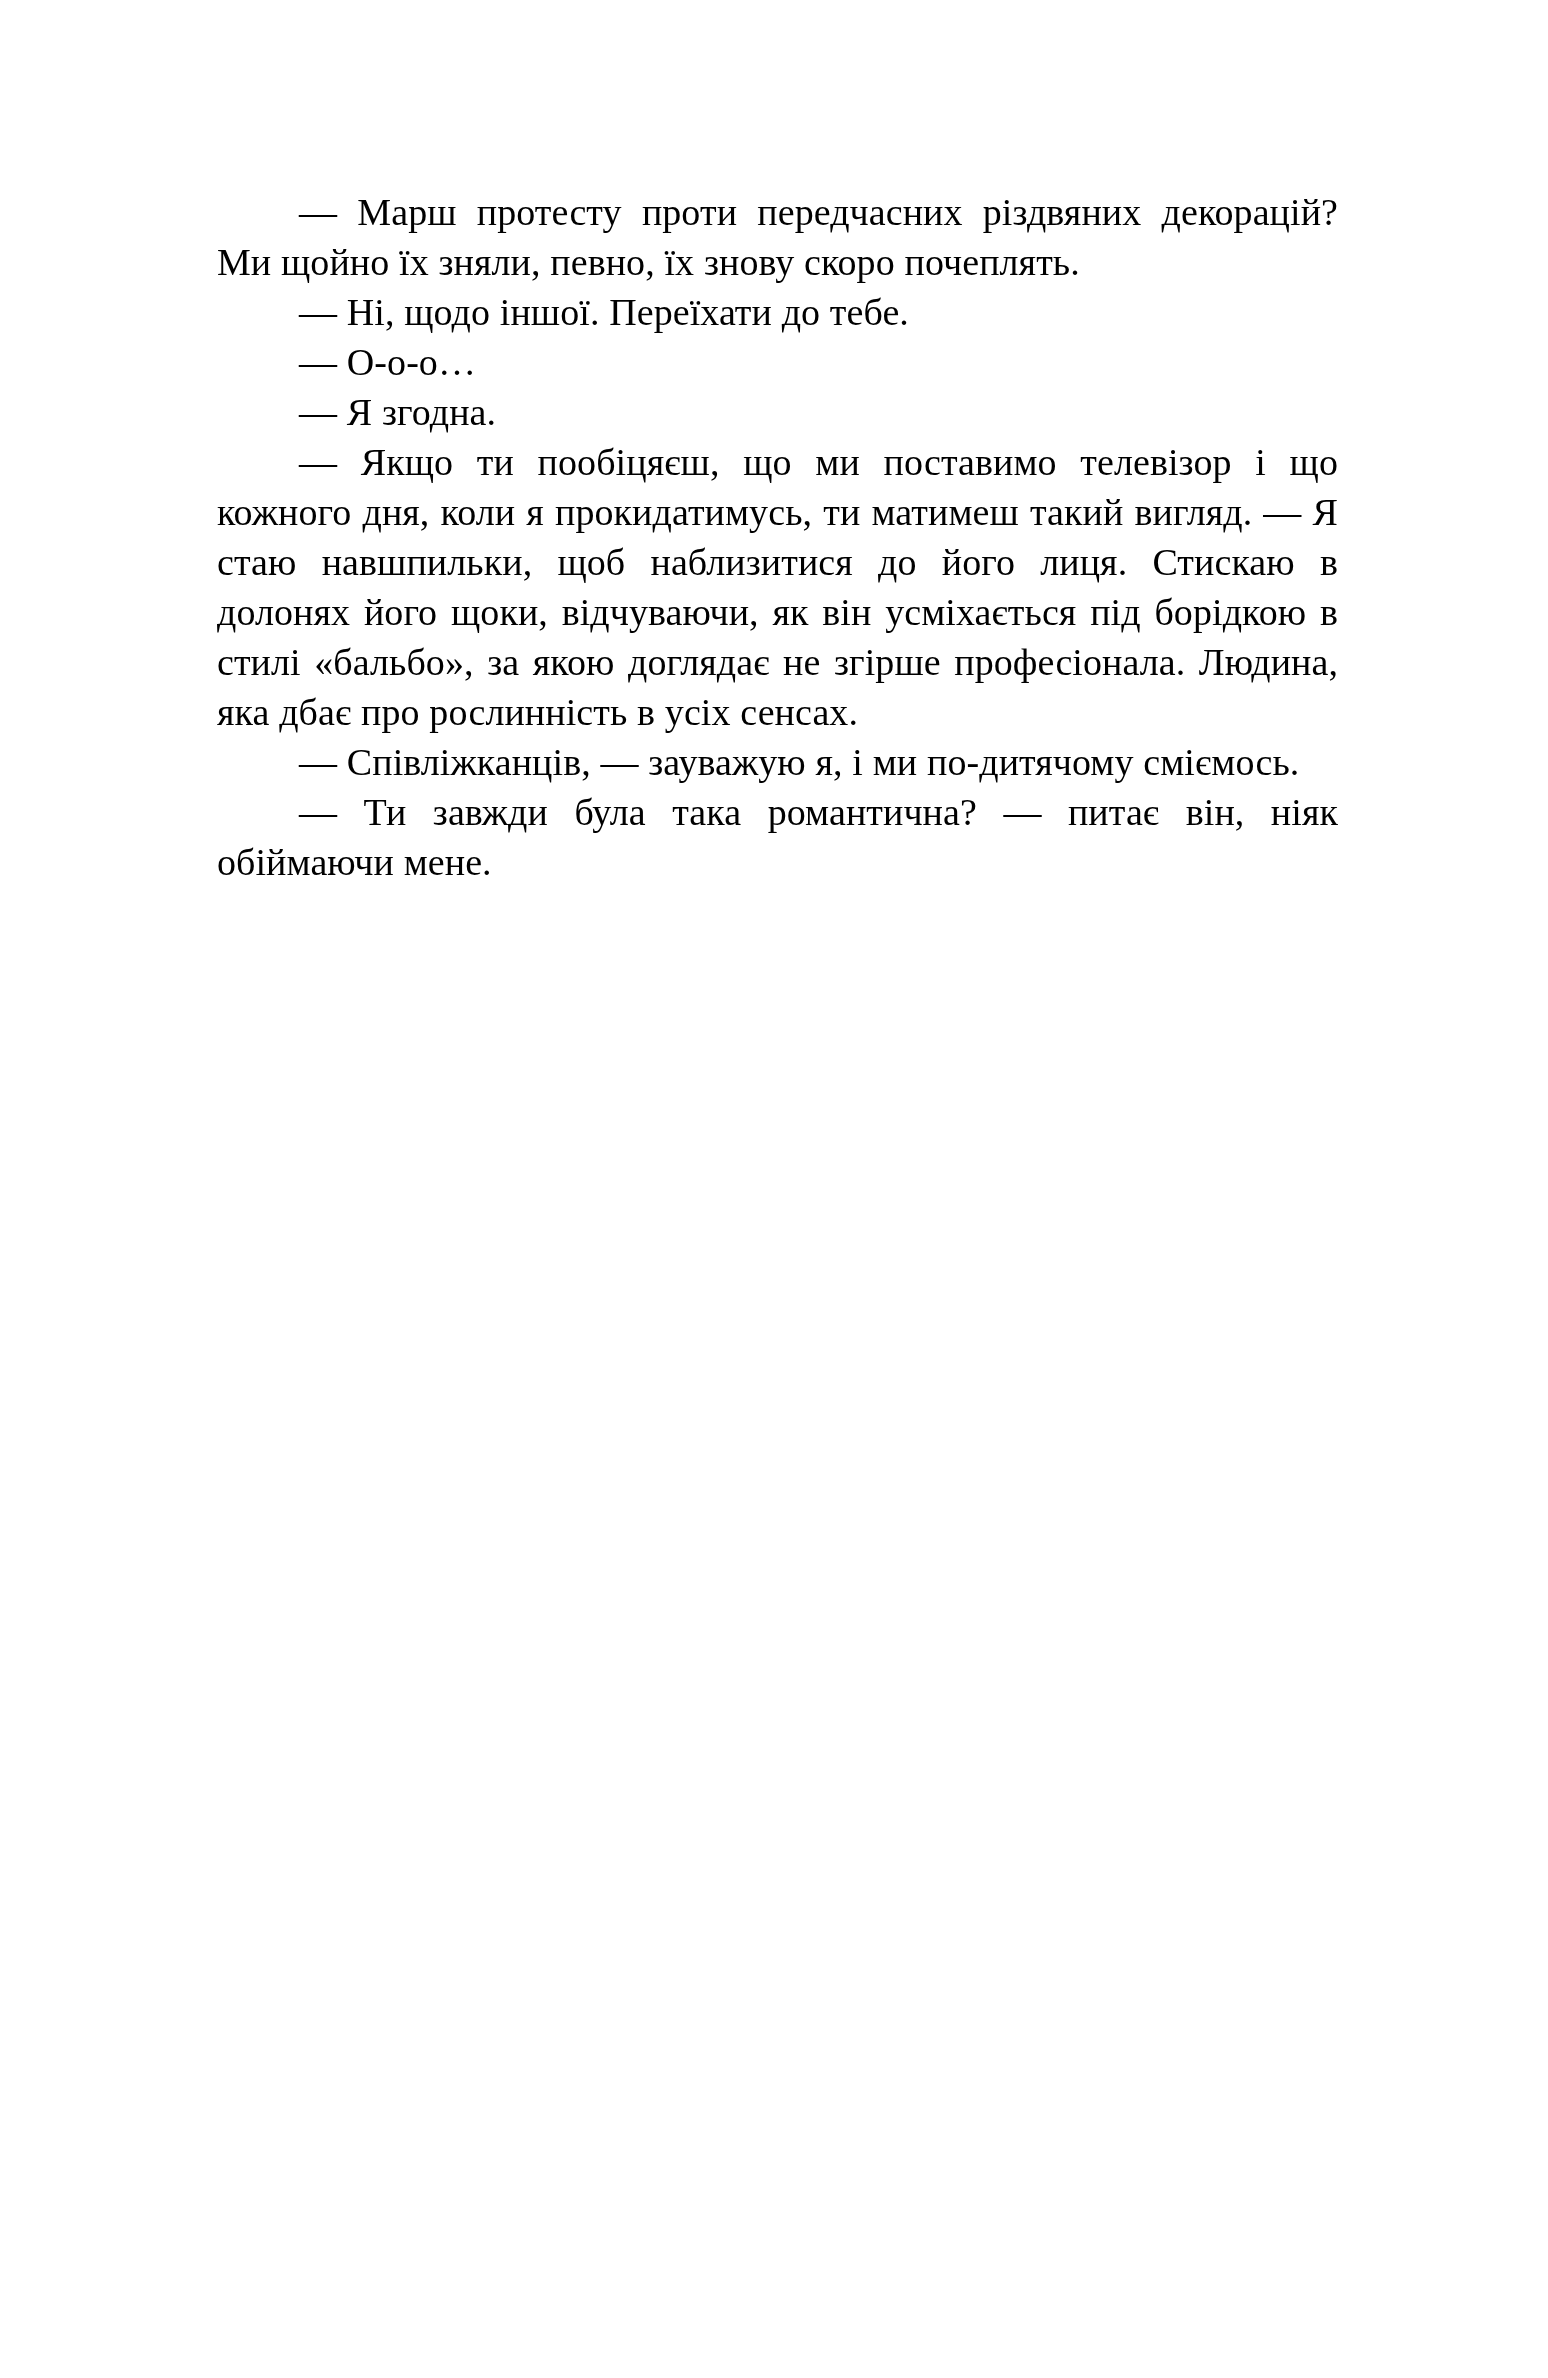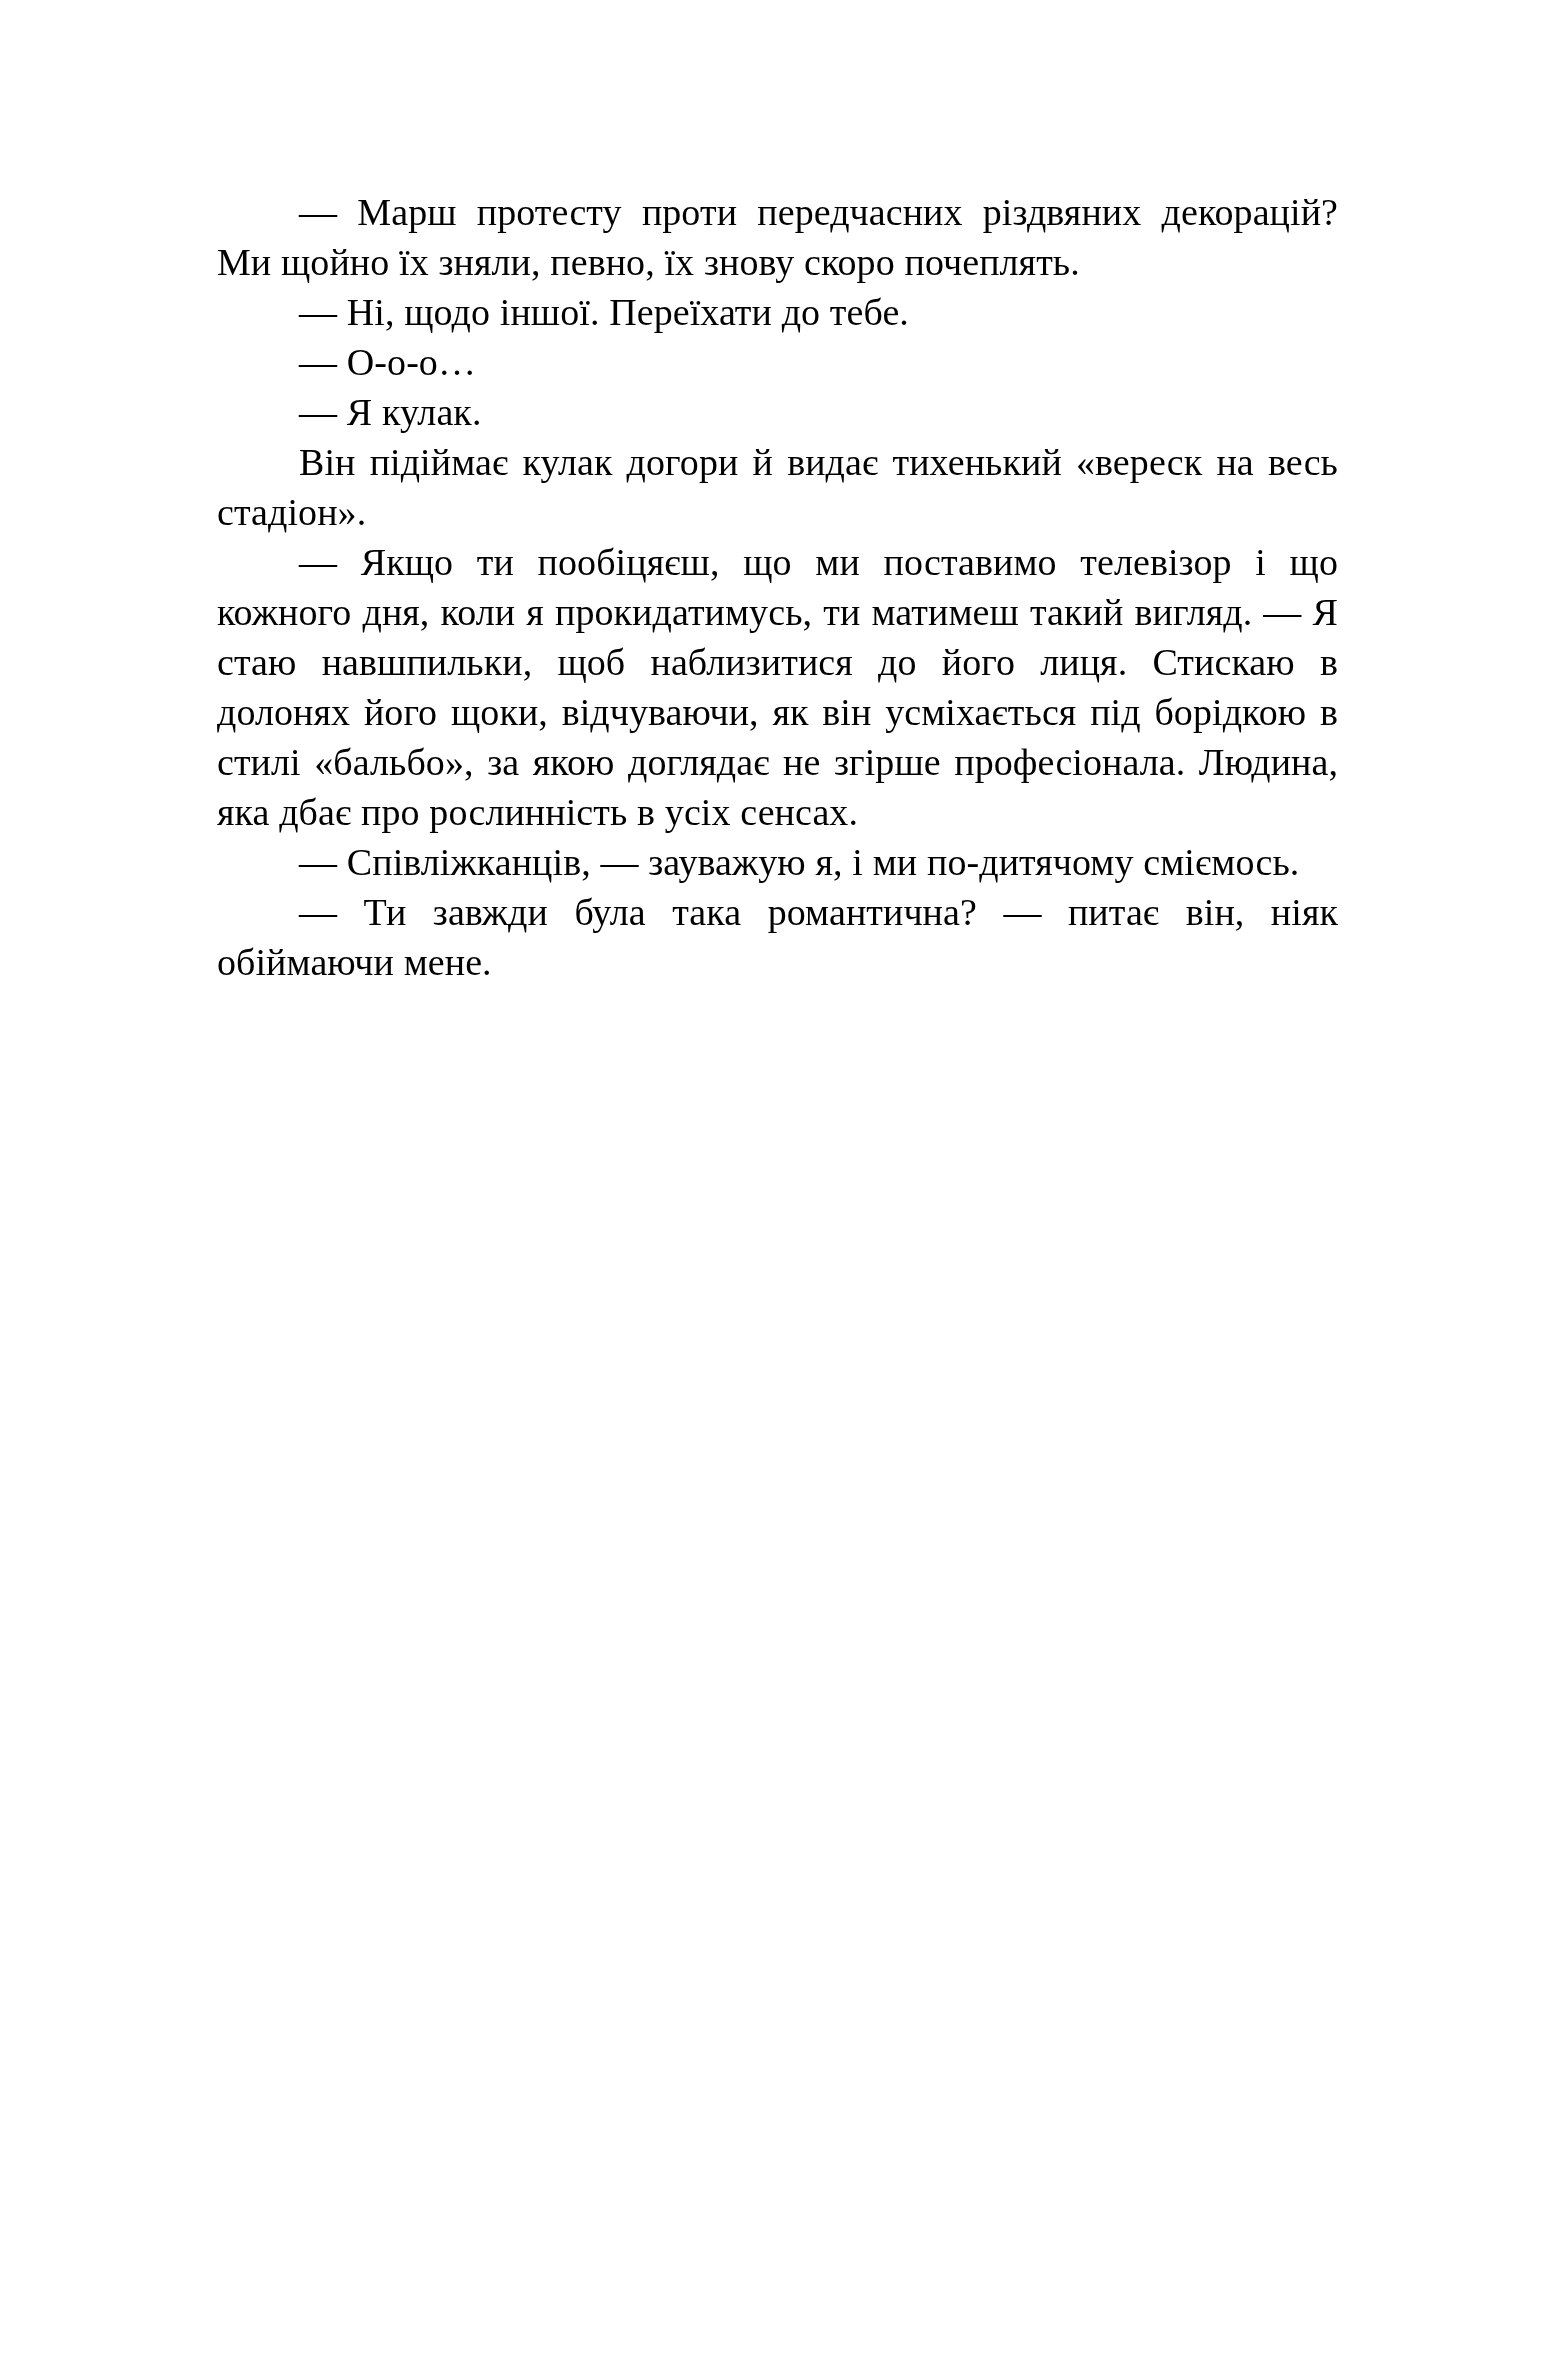--- a/index.html
+++ b/index.html
@@ -44,21 +44,20 @@
 </style>
 </head>
 <body>
 
 <div id="page">
   <div id="text-column">
 
     <p class="para indent">— Марш протесту проти передчасних різдвяних декорацій? Ми щойно їх зняли, певно, їх знову скоро почеплять.</p>
     <p class="para indent">— Ні, щодо іншої. Переїхати до тебе.</p>
     <p class="para indent">— О-о-о…</p>
-    <p class="para indent">— Я кулак.</p>
-    <p class="para indent">Він підіймає кулак догори й видає тихенький «вереск на весь стадіон».</p>
+    <p class="para indent">— Я згодна.</p>
     <p class="para indent">— Якщо ти пообіцяєш, що ми поставимо телевізор і що кожного дня, коли я прокидатимусь, ти матимеш такий вигляд. — Я стаю навшпильки, щоб наблизитися до його лиця. Стискаю в долонях його щоки, відчуваючи, як він усміхається під борідкою в стилі «бальбо», за якою доглядає не згірше професіонала. Людина, яка дбає про рослинність в усіх сенсах.</p>
     <p class="para indent">— Співліжканців, — зауважую я, і ми по-дитячому сміємось.</p>
     <p class="para indent">— Ти завжди була така романтична? — питає він, ніяк обіймаючи мене.</p>
 
   </div>
 </div>
 
 
 </body></html>

